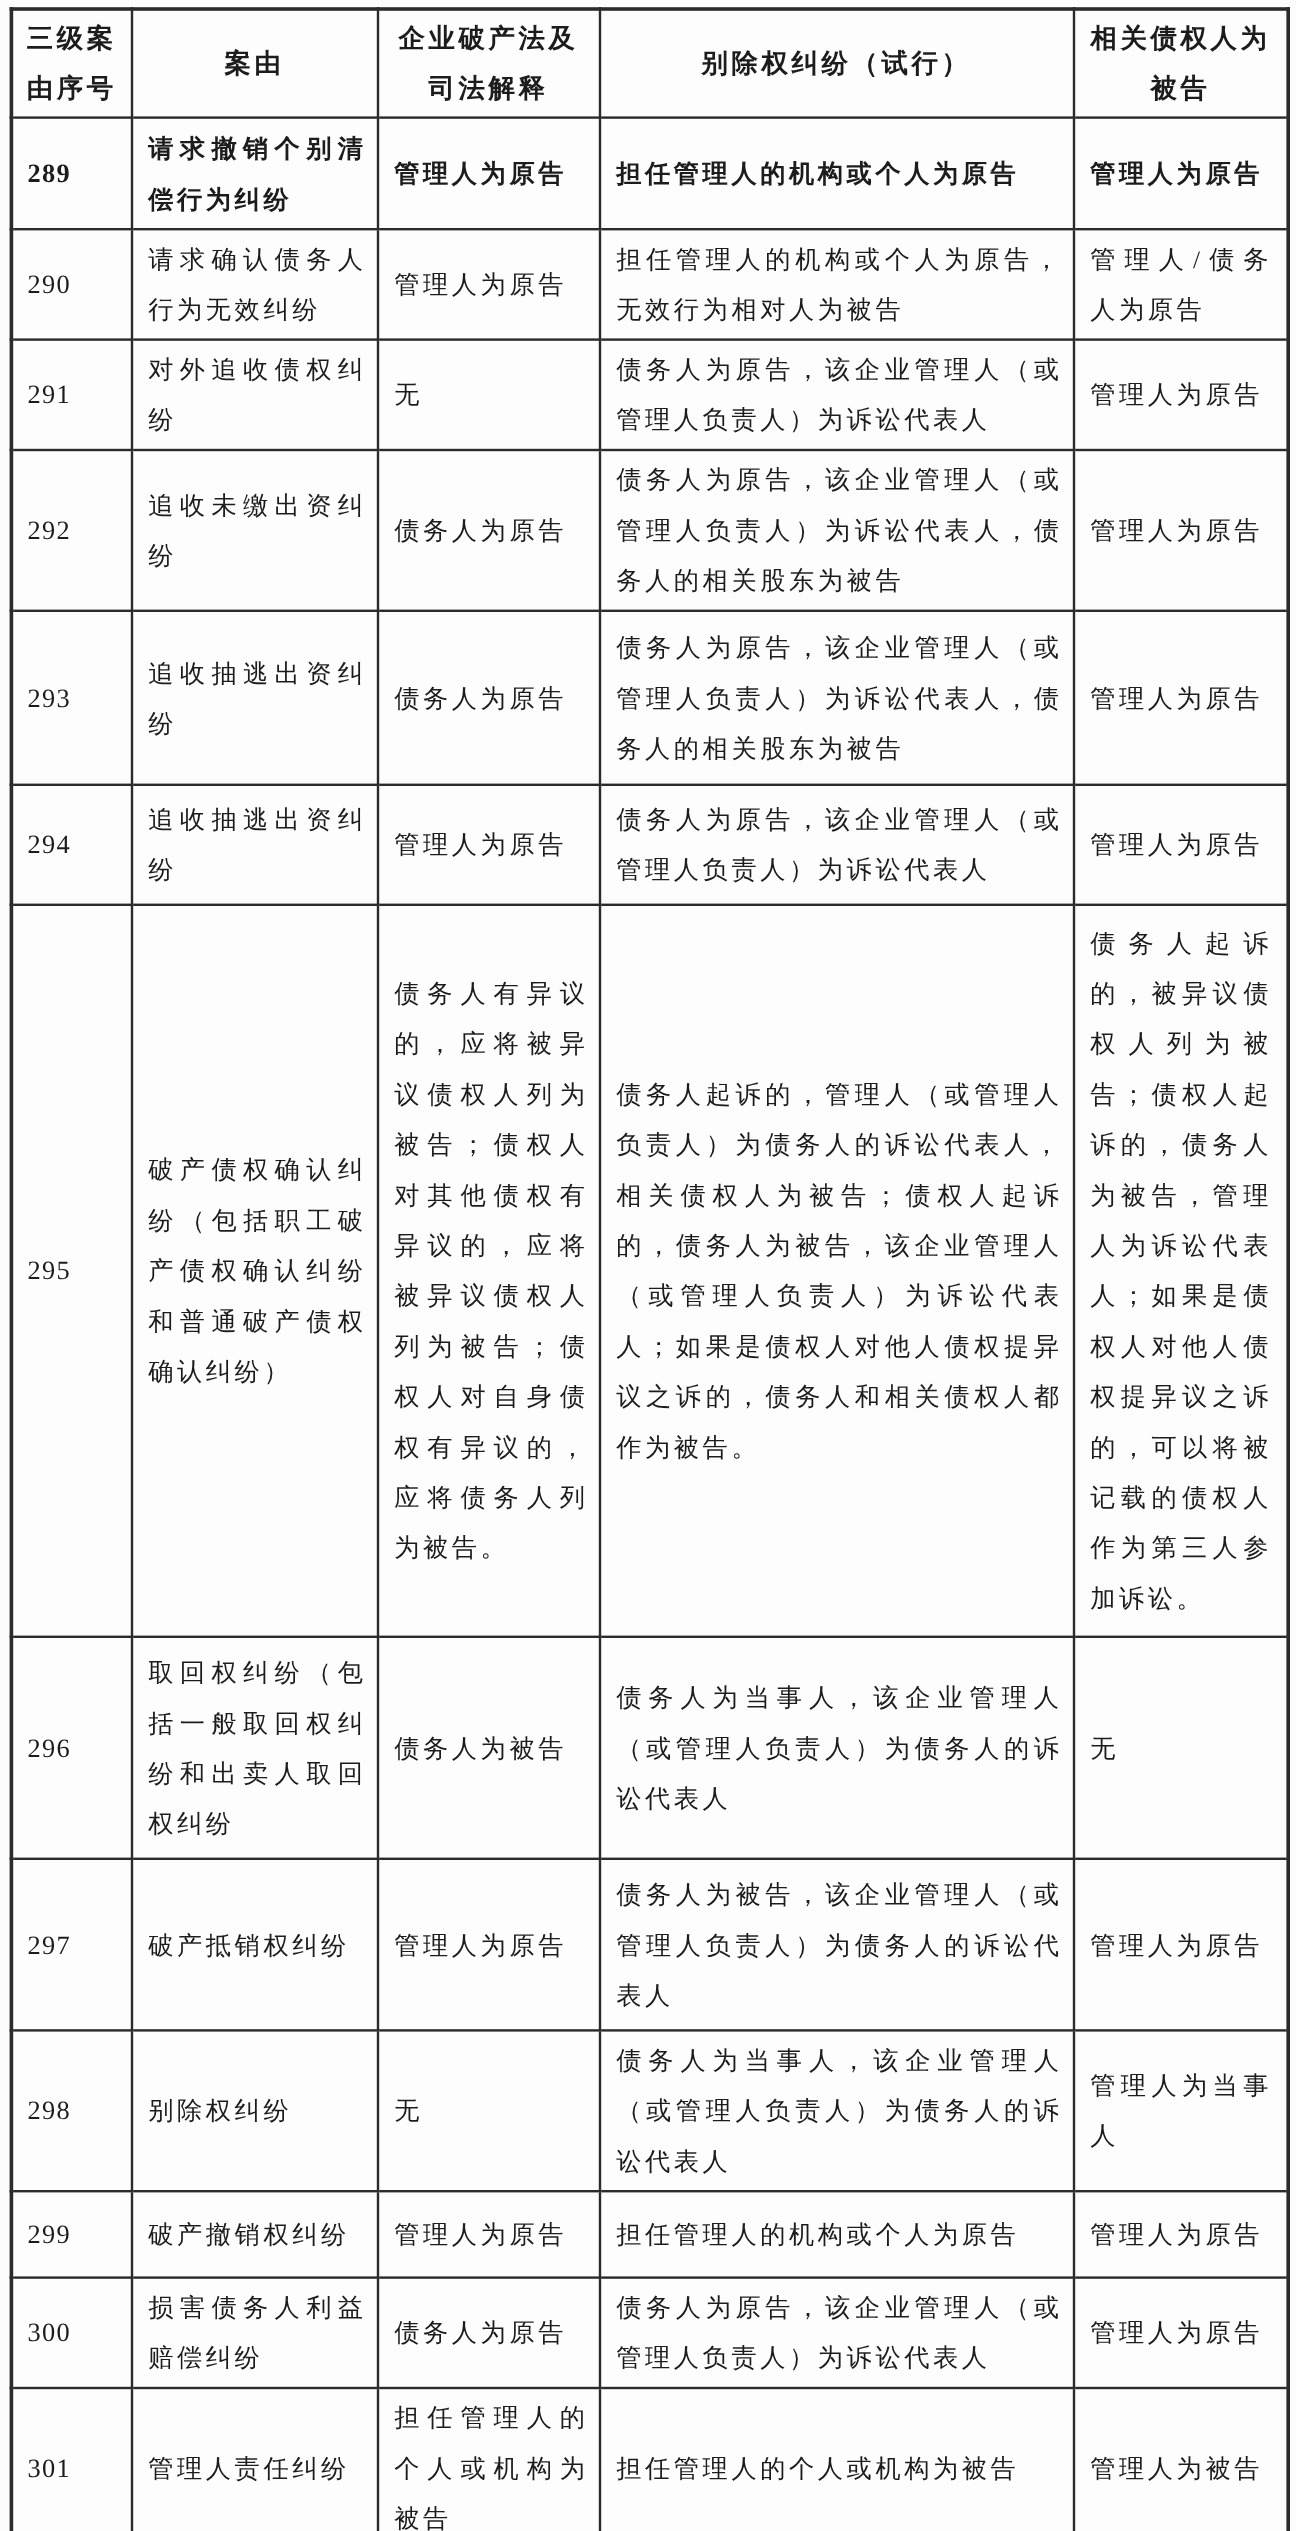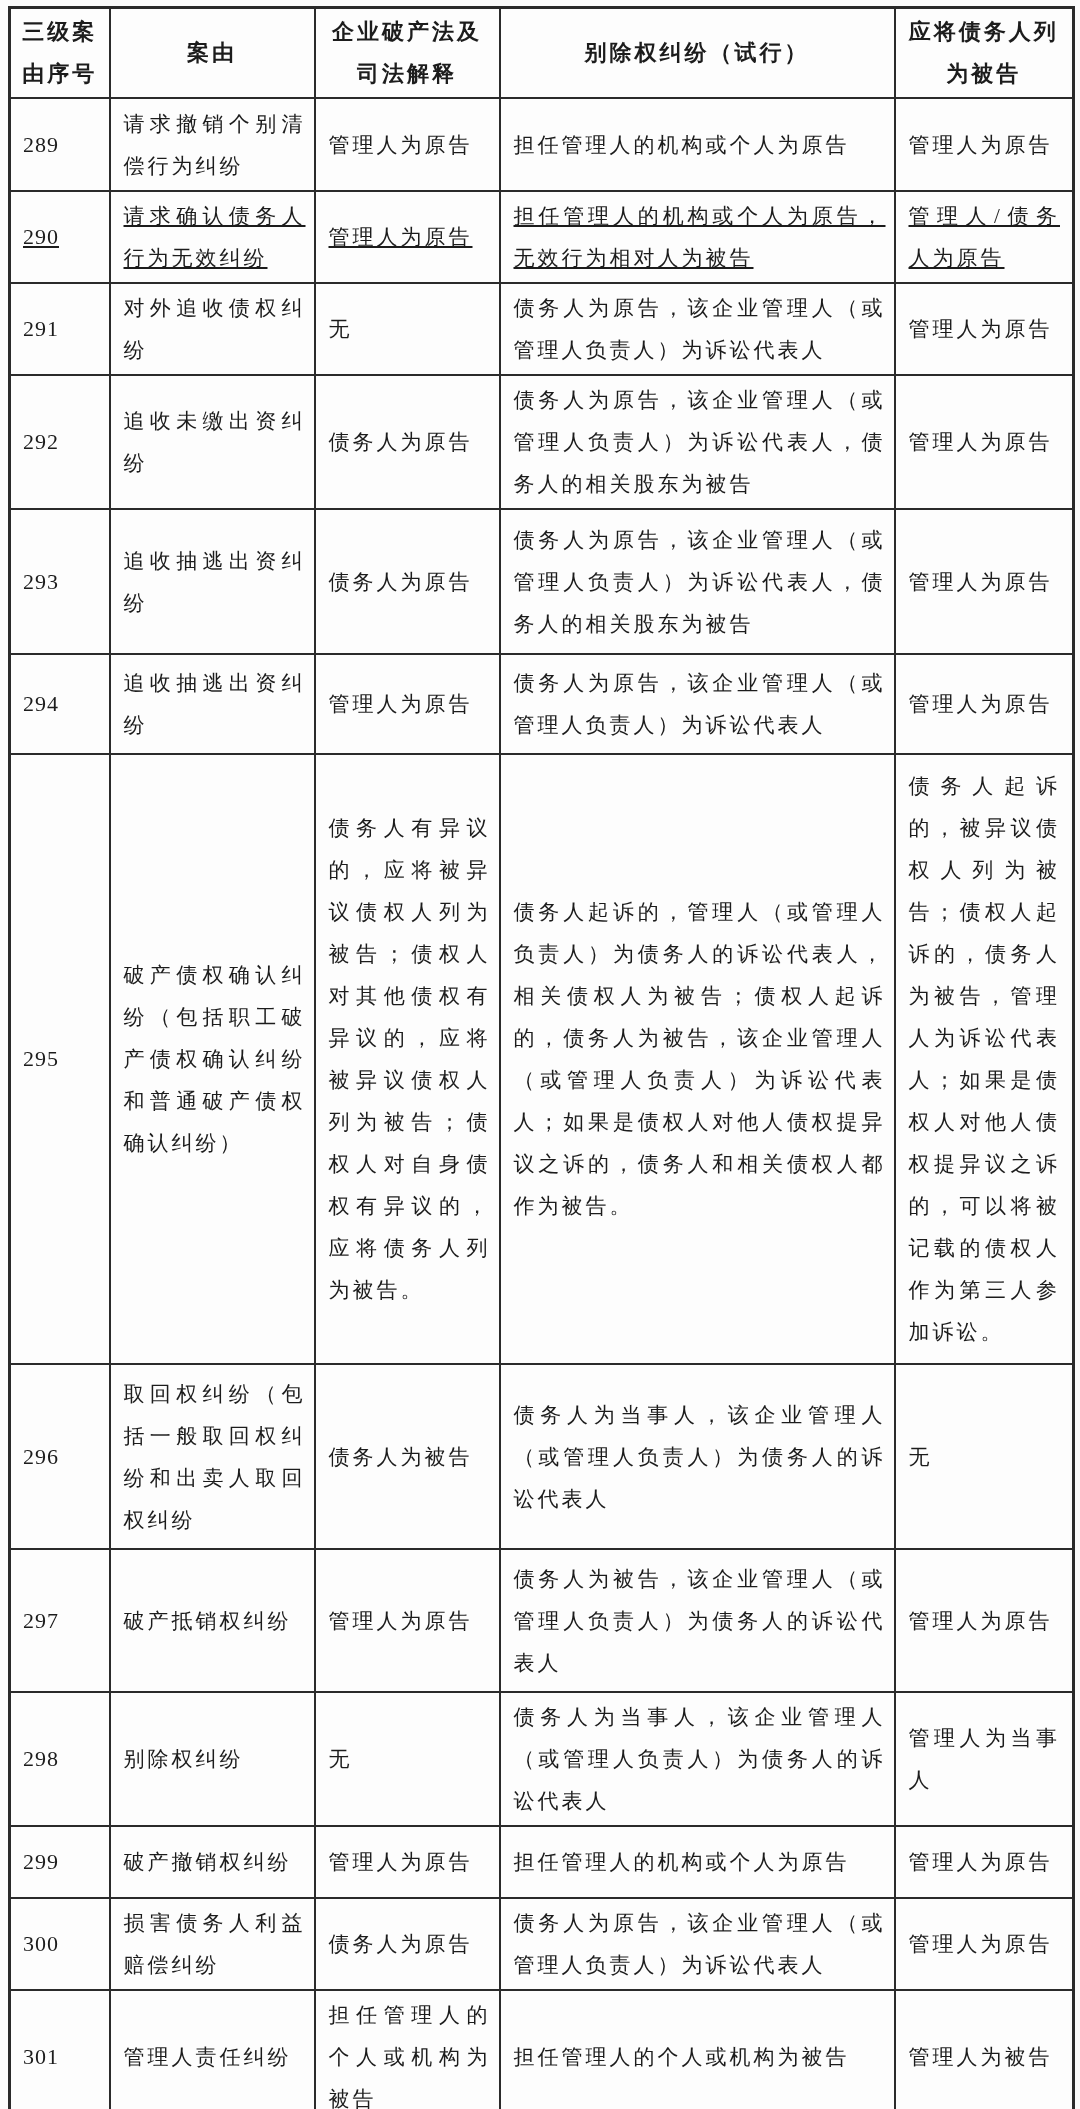--- a/index.html
+++ b/index.html
@@ -53,22 +53,22 @@
     text-align: left;
     padding-left: 12px;
   }
   td.just {
     text-align: justify;
     text-justify: inter-character;
   }
   td.c5pad { padding-right: 12px; }
   
   tr.rhead { height: 87px; }
-  tr.r289 { height: 93px; }
-  tr.r290 { height: 90px; text-decoration: underline; }
+  tr.r289 { height: 93px; font-weight: bold; }
+  tr.r290 { height: 90px; }
   tr.r291 { height: 77px; }
   tr.r292 { height: 128px; }
   tr.r293 { height: 145px; }
   tr.r294 { height: 100px; margin-top: 16px; }
   tr.r295 { height: 610px; }
   tr.r296 { height: 185px; }
   tr.r297 { height: 143px; }
   tr.r298 { height: 133px; }
   tr.r299 { height: 72px; }
   tr.r300 { height: 85px; }
@@ -85,21 +85,21 @@
         <col class="c3">
         <col class="c4">
         <col class="c5">
     </colgroup>
     <thead>
       <tr class="rhead">
         <th>三级案由序号</th>
         <th>案由</th>
         <th>企业破产法及司法解释</th>
         <th>别除权纠纷（试行）</th>
-        <th>应将债务人列为被告</th>
+        <th>相关债权人为被告</th>
       </tr>
     </thead>
     <tbody>
       <tr class="r289">
         <td class="num">289</td>
         <td class="just">请求撤销个别清偿行为纠纷</td>
         <td class="just">管理人为原告</td>
         <td class="just">担任管理人的机构或个人为原告</td>
         <td class="just c5pad">管理人为原告</td>
       </tr>

